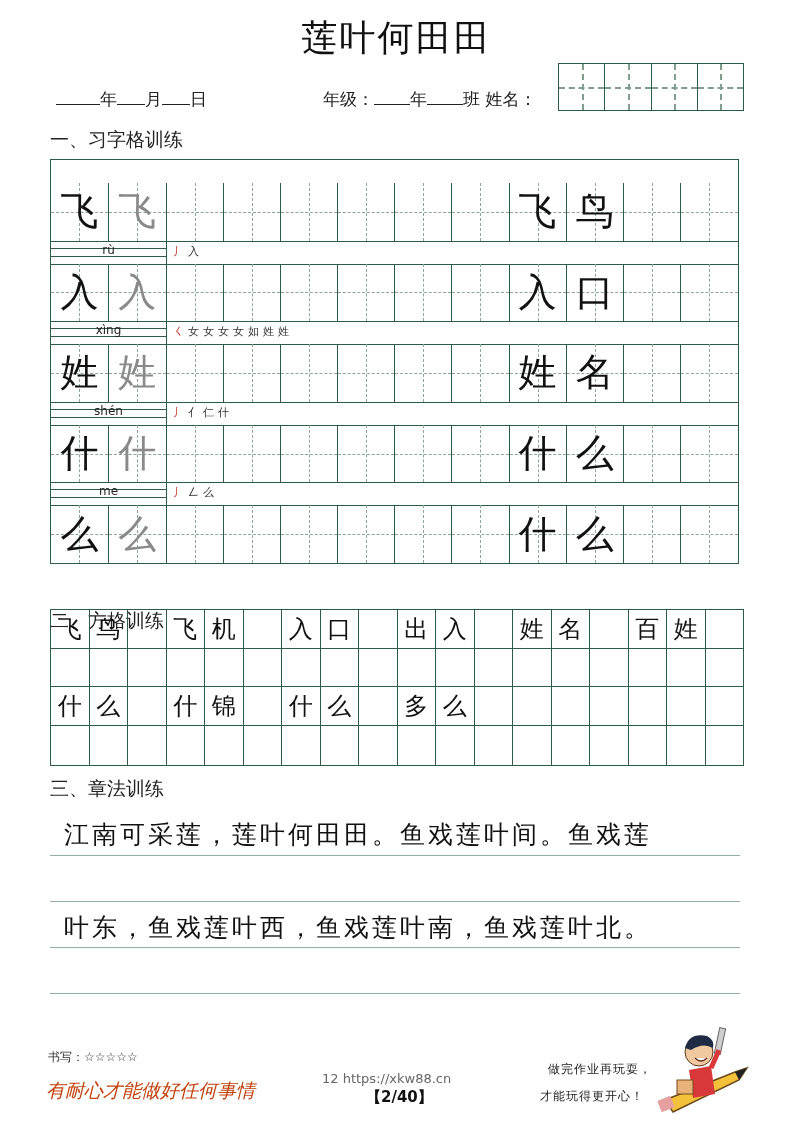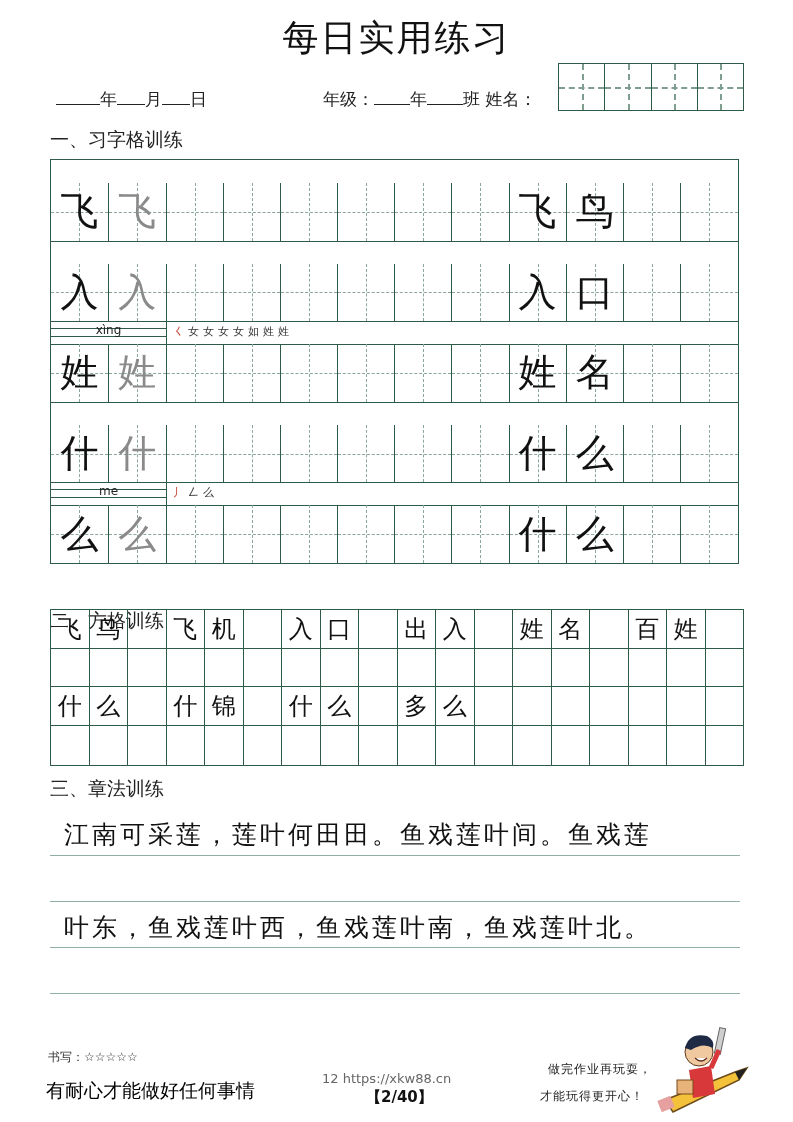--- a/index.html
+++ b/index.html
@@ -41,30 +41,30 @@
   .sqrow:last-child{border-bottom:none;}
   .sq{flex:1;border-right:1.5px solid #2e5a48;box-sizing:border-box;display:flex;align-items:center;justify-content:center;
       font-family:"DejaVu Serif","Liberation Serif",serif;font-size:24px;}
   .sq:last-child{border-right:none;}
 
   
   .line{left:50px;width:690px;border-top:1.5px solid #8fb0a3;}
   .passage{left:64px;font-family:"DejaVu Serif","Liberation Serif",serif;font-size:25px;letter-spacing:3px;color:#111;}
 
   .footer-small{left:48px;top:1049px;font-size:12px;color:#333;}
-  .motto{left:46px;top:1078px;font-size:19px;color:#000000;}
+  .motto{left:46px;top:1078px;font-size:19px;color:#c2410c;font-style:italic;}
   .url{left:322px;top:1071px;font-size:13px;color:#666;text-align:center;}
   .page{left:366px;top:1088px;font-size:15px;color:#111;font-weight:bold;}
   .slogan{left:540px;font-size:12px;color:#222;font-family:"DejaVu Serif",serif;letter-spacing:1px;}
   .mascot{left:655px;top:1022px;width:100px;height:100px;}
 </style>
 </head>
 <body>
 
-<div class="abs title">每日实用练习</div>
+<div class="abs title">莲叶何田田</div>
 
 <div class="abs hdr" style="left:56px;">
   <span class="blank" style="width:44px"></span><span>年</span><span class="blank" style="width:28px"></span><span>月</span><span class="blank" style="width:28px"></span><span>日</span>
 </div>
 <div class="abs hdr" style="left:323px;text-align:center;">
   <span>年级：</span><span class="blank" style="width:36px"></span><span>年</span><span class="blank" style="width:36px"></span><span>班</span> <span>姓名：</span>
 </div>
 <div class="abs namebox">
   <div class="namecell"></div>
   <div class="namecell"></div>
@@ -93,20 +93,28 @@
           <span>飞</span>
         </div>
         <div class="cell" style="width:57.3px">
           <span>鸟</span>
         </div>
         <div class="cell" style="width:57.3px"></div>
         <div class="cell" style="width:57.3px"></div>
       </div>
     </div>
     <div class="block">
+      <div class="pyrow">
+        <div class="pycell">
+          <div class="pyline" style="top:7px"></div>
+          <div class="pyline" style="top:15px"></div>
+          <div class="pytext">rù</div>
+        </div>
+        <div class="strokes"><span class="red">丿</span><span class="">入</span></div>
+      </div>
       <div class="charrow">
         <div class="cell" style="width:58px">
           <span>入</span>
         </div>
         <div class="cell gray" style="width:58px">
           <span>入</span>
         </div>
         <div class="cell" style="width:57.3px"></div>
         <div class="cell" style="width:57.3px"></div>
         <div class="cell" style="width:57.3px"></div>
@@ -149,20 +157,28 @@
           <span>姓</span>
         </div>
         <div class="cell" style="width:57.3px">
           <span>名</span>
         </div>
         <div class="cell" style="width:57.3px"></div>
         <div class="cell" style="width:57.3px"></div>
       </div>
     </div>
     <div class="block">
+      <div class="pyrow">
+        <div class="pycell">
+          <div class="pyline" style="top:7px"></div>
+          <div class="pyline" style="top:15px"></div>
+          <div class="pytext">shén</div>
+        </div>
+        <div class="strokes"><span class="red">丿</span><span class="">亻</span><span class="">仁</span><span class="">什</span></div>
+      </div>
       <div class="charrow">
         <div class="cell" style="width:58px">
           <span>什</span>
         </div>
         <div class="cell gray" style="width:58px">
           <span>什</span>
         </div>
         <div class="cell" style="width:57.3px"></div>
         <div class="cell" style="width:57.3px"></div>
         <div class="cell" style="width:57.3px"></div>

